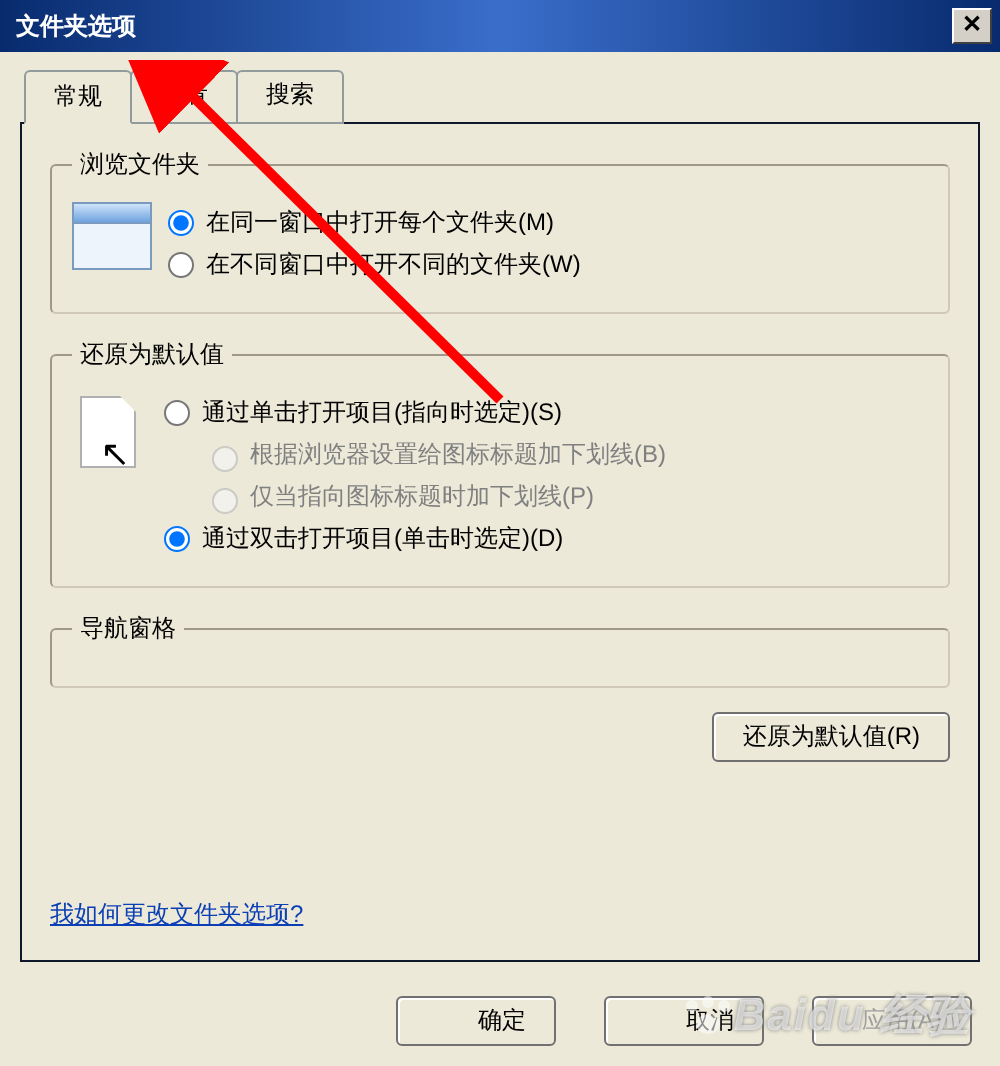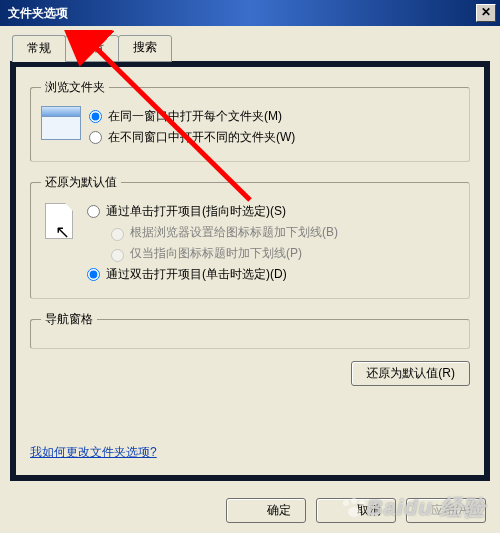--- a/index.html
+++ b/index.html
@@ -64,21 +64,21 @@
     top: 1px;
   }
   .tab.active {
     border-bottom: 1px solid #ece9d8;
     top: 1px;
     padding-top: 4px;
     padding-bottom: 4px;
     z-index: 3;
   }
   .tab-panel {
-    border: 6px solid #0f172a;
+    border: 1px solid #0f172a;
     background: #ece9d8;
     padding: 12px 14px 14px 14px;
     height: 420px;
     position: relative;
   }
   fieldset {
     border: 1px solid #d0c8b8;
     border-top-color: #a0988a;
     border-left-color: #a0988a;
     margin: 0 0 12px 0;
@@ -164,21 +164,21 @@
     cursor: pointer;
     position: absolute;
     left: 14px;
     bottom: 14px;
   }
   .footer {
     position: absolute;
     right: 14px;
     bottom: 10px;
     display: flex;
-    gap: 10px;
+    gap: 24px;
     margin-left: 44px;
   }
   .btn.disabled { color: #a0a0a0; }
   input[type=radio], input[type=checkbox] {
     margin:0; width:13px; height:13px;
   }
   .arrow-overlay {
     position: absolute;
     left: 20px; top: 30px;
     width: 260px; height: 200px;

